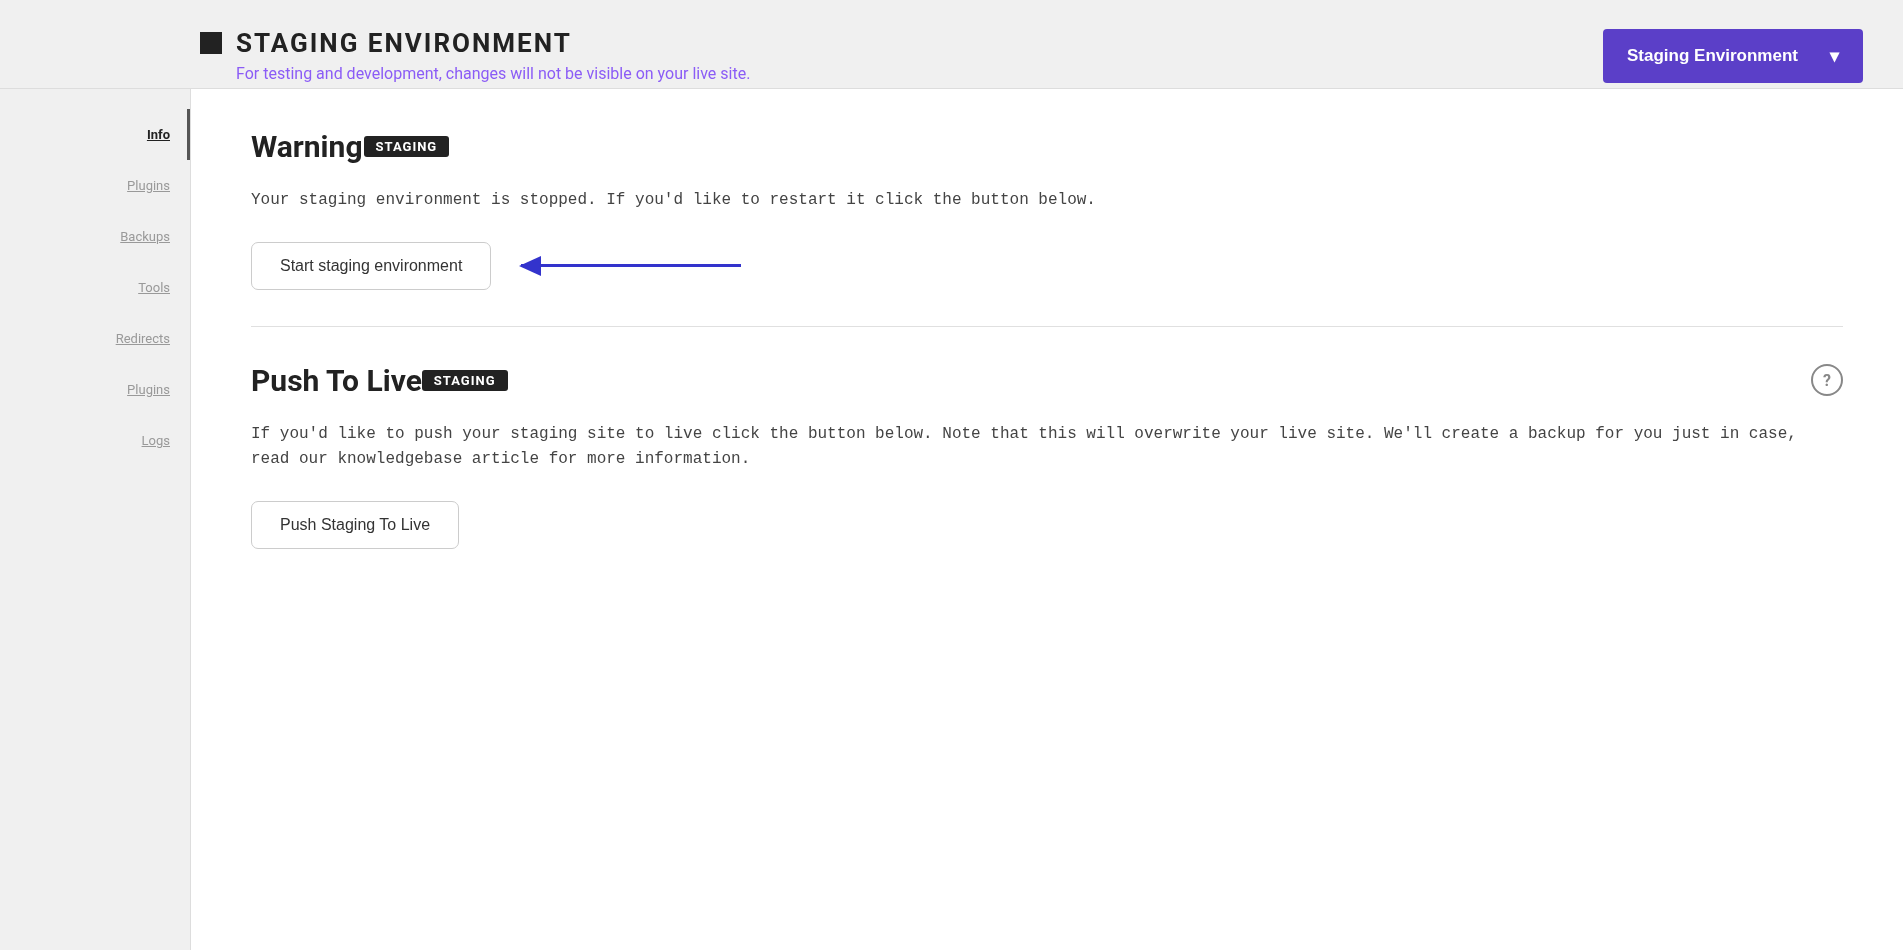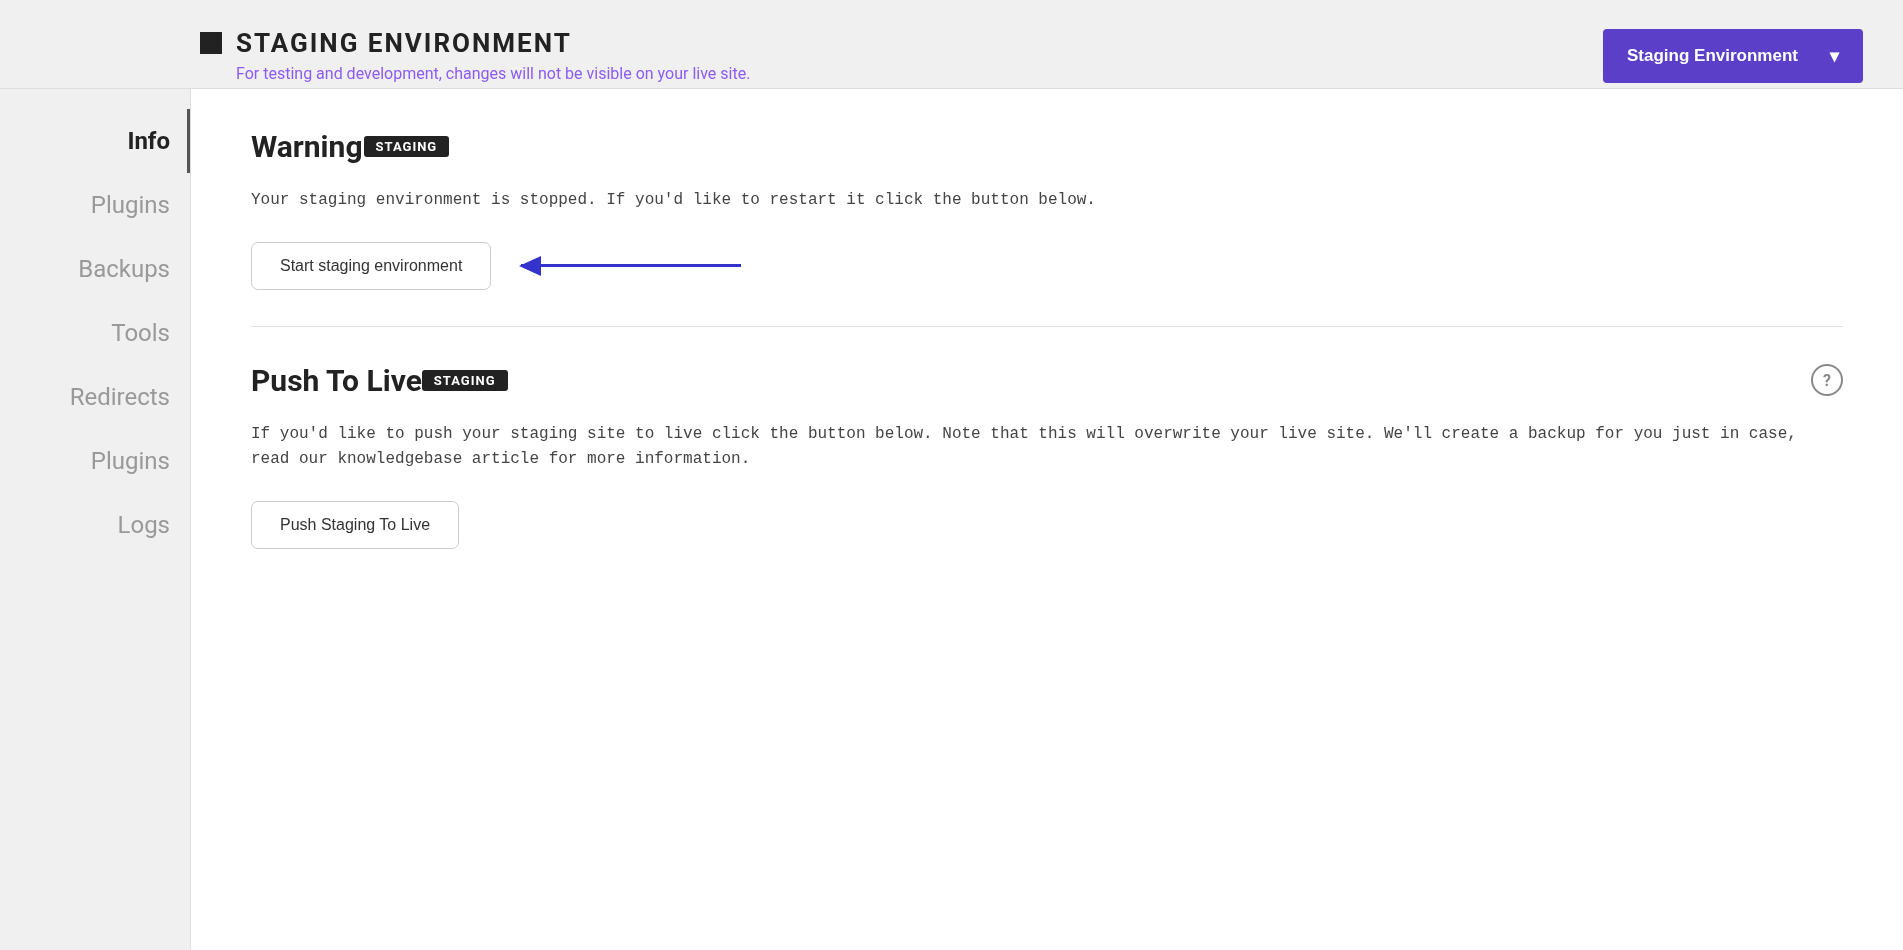--- a/index.html
+++ b/index.html
@@ -92,25 +92,26 @@
       background-color: #f0f0f0;
       padding-top: 20px;
       flex-shrink: 0;
     }
 
     .sidebar-item {
       display: flex;
       align-items: center;
       justify-content: flex-end;
       padding: 18px 20px 18px 0;
-      font-size: 24px;
+      font-size: 13px;
       color: #999;
       cursor: pointer;
       position: relative;
       text-align: right;
+      text-decoration: underline;
     }
 
     .sidebar-item.active {
       color: #222;
       font-weight: 700;
     }
 
     .sidebar-item.active::after {
       content: '';
       position: absolute;

